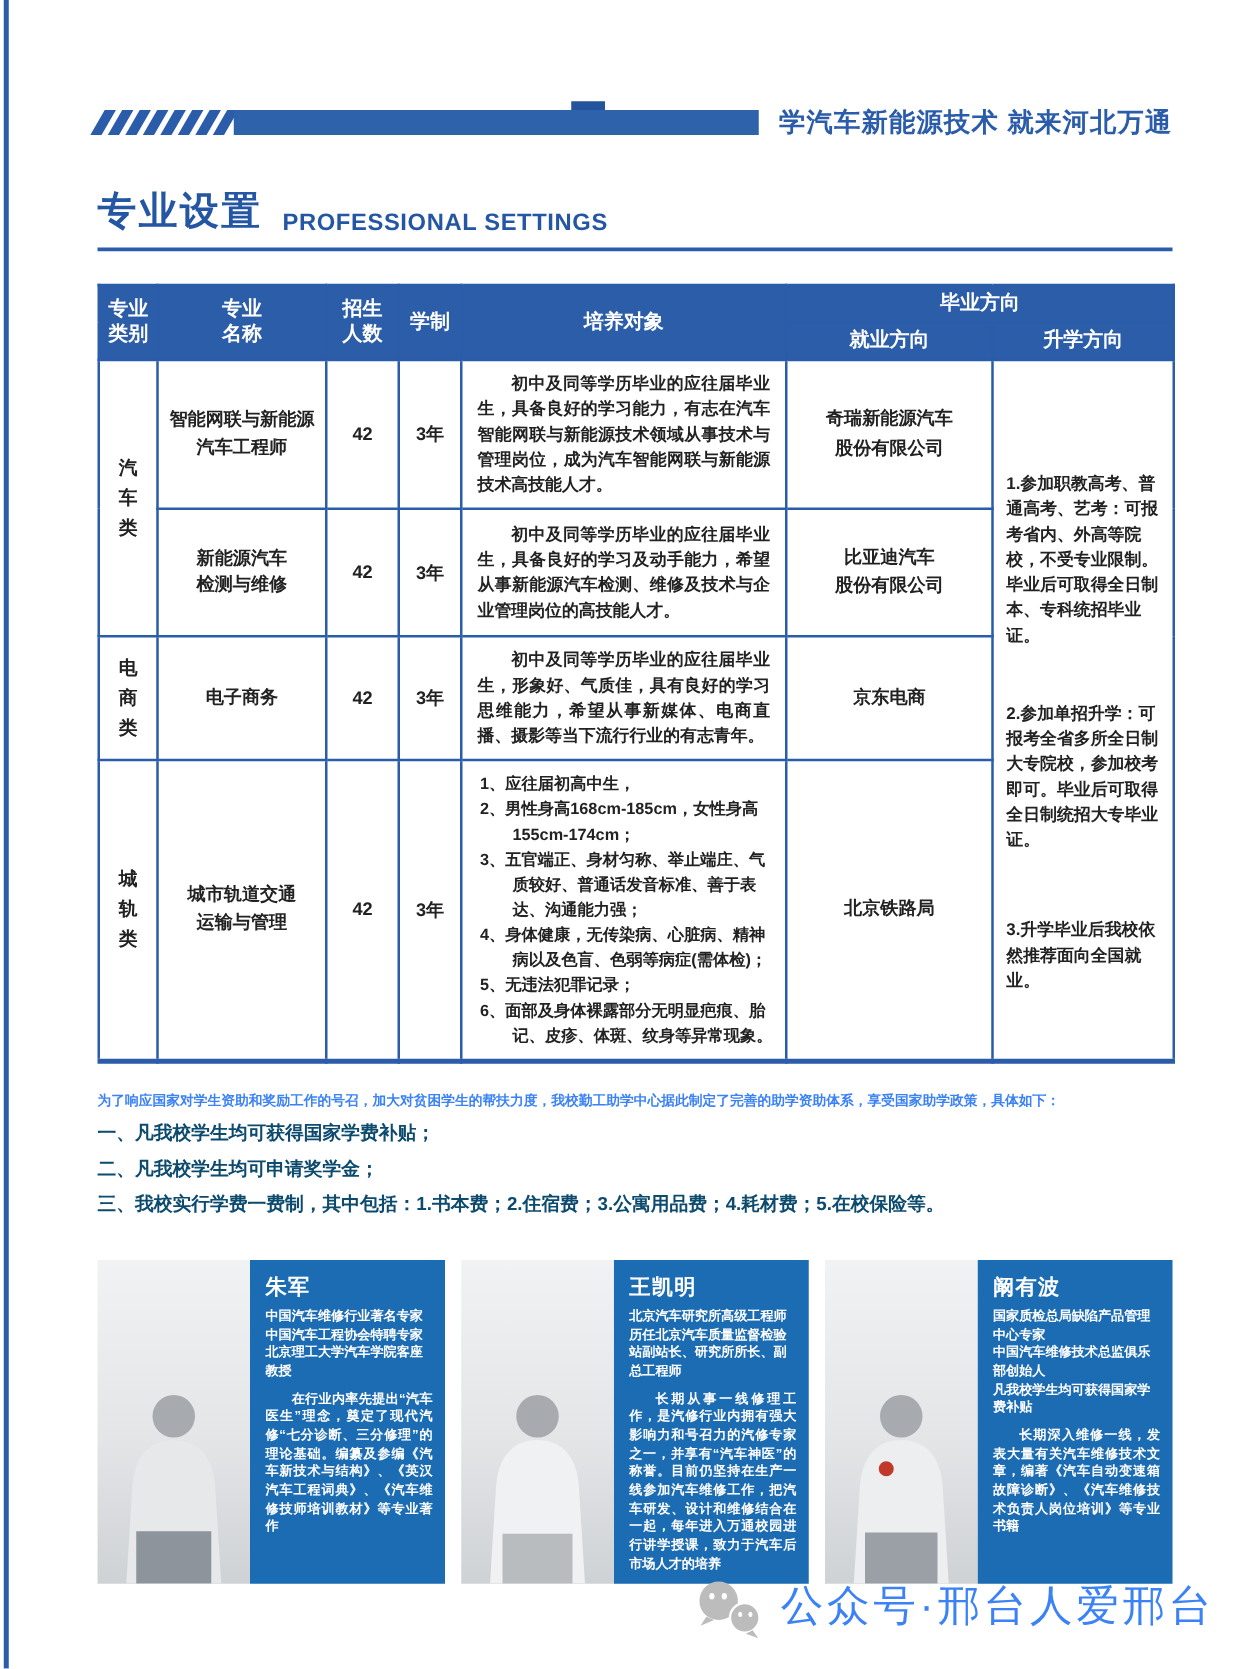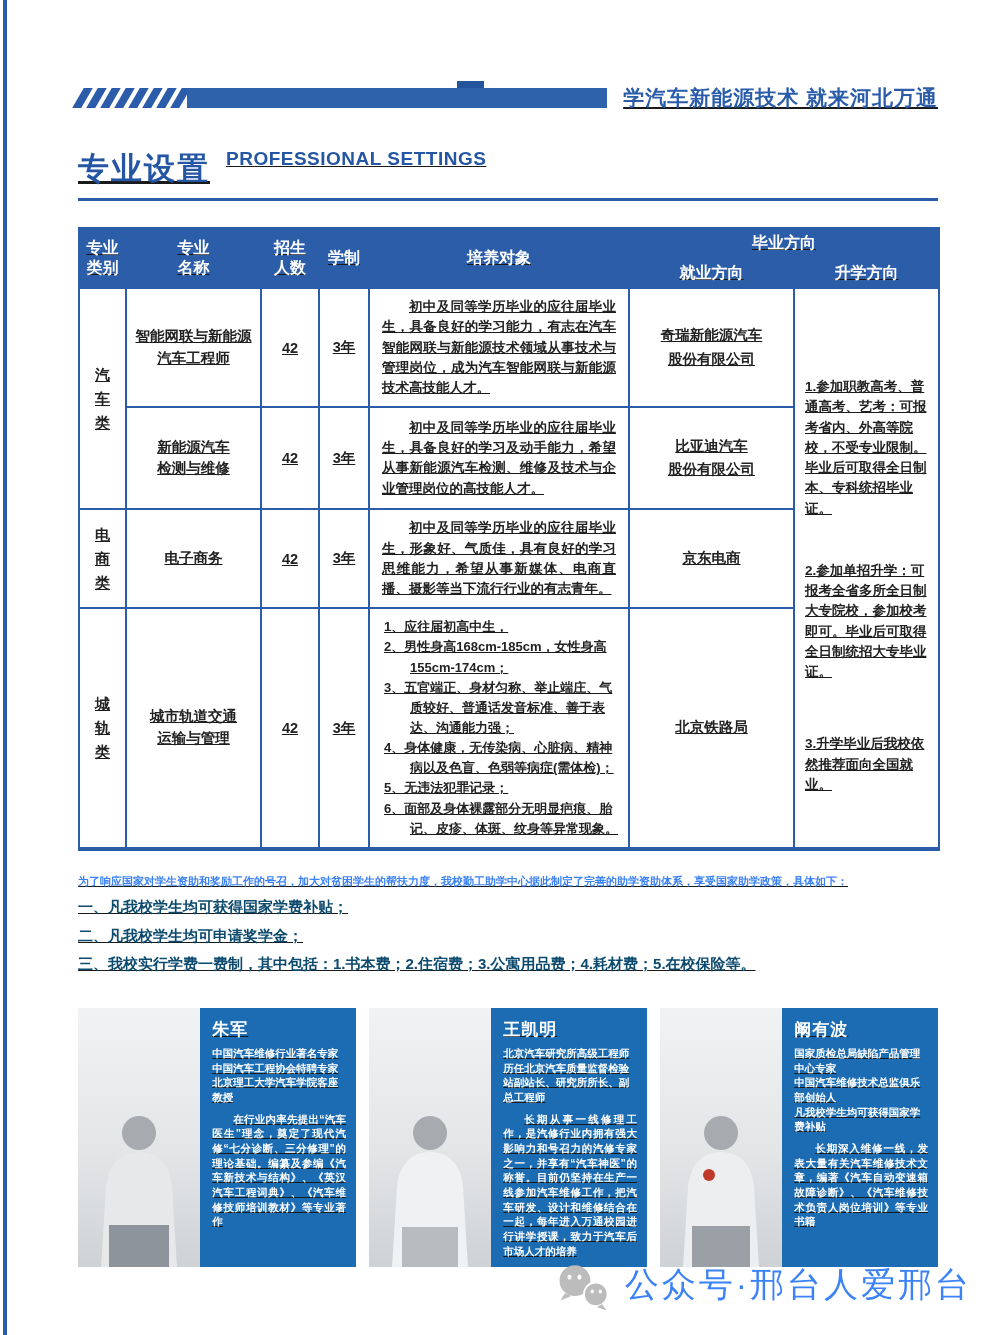--- a/index.html
+++ b/index.html
@@ -1,29 +1,29 @@
 <!DOCTYPE html>
 <html><head>
 <meta charset="utf-8">
 <style>
   html,body{margin:0;padding:0;background:#fff;}
   .page{position:relative;width:1000px;height:1335px;background:#fff;overflow:hidden;
-        font-family:"Liberation Sans","DejaVu Sans",sans-serif;color:#1a1a1a;text-decoration:underline;}
+        font-family:"Liberation Sans","DejaVu Sans",sans-serif;color:#1a1a1a;}
   .left-strip{position:absolute;left:3px;top:0;width:4px;height:1335px;background:#2a5caa;}
 
   
   .topbar{margin:88px 62px 0 78px;display:flex;align-items:center;position:relative;height:20px;}
   .slashes{display:flex;gap:5px;margin-right:2px;}
   .slash{width:9px;height:20px;background:#2a5caa;transform:skewX(-30deg);}
   .bar{width:432px;height:20px;background:#2e63ac;margin-right:16px;position:relative;}
   .bar-tab{position:absolute;left:270px;top:-7px;width:27px;height:7px;background:#24549c;}
   .slogan{flex:1;font-size:21px;font-weight:600;color:#2a5caa;letter-spacing:1px;white-space:nowrap;}
 
   
-  .sec-title{margin:40px 62px 0 78px;display:flex;align-items:flex-start;gap:16px;
+  .sec-title{margin:40px 62px 0 78px;display:flex;align-items:flex-end;gap:16px;
              border-bottom:3px solid #2a5caa;padding-bottom:8px;}
   .sec-cn{font-size:31px;font-weight:bold;color:#2456a4;letter-spacing:2px;}
   .sec-en{font-size:19px;font-weight:bold;color:#2456a4;letter-spacing:0.5px;}
 
   
   table.prog{margin:26px 62px 0 78px;border-collapse:collapse;table-layout:fixed;width:860px;
              border:2px solid #2a5caa;border-bottom:4px solid #2a5caa;}
   table.prog th,table.prog td{border:2px solid #2a5caa;}
   table.prog th{background:#2b5da8;color:#fff;font-size:16px;font-weight:bold;
                 white-space:pre-line;text-align:center;line-height:1.25;}

